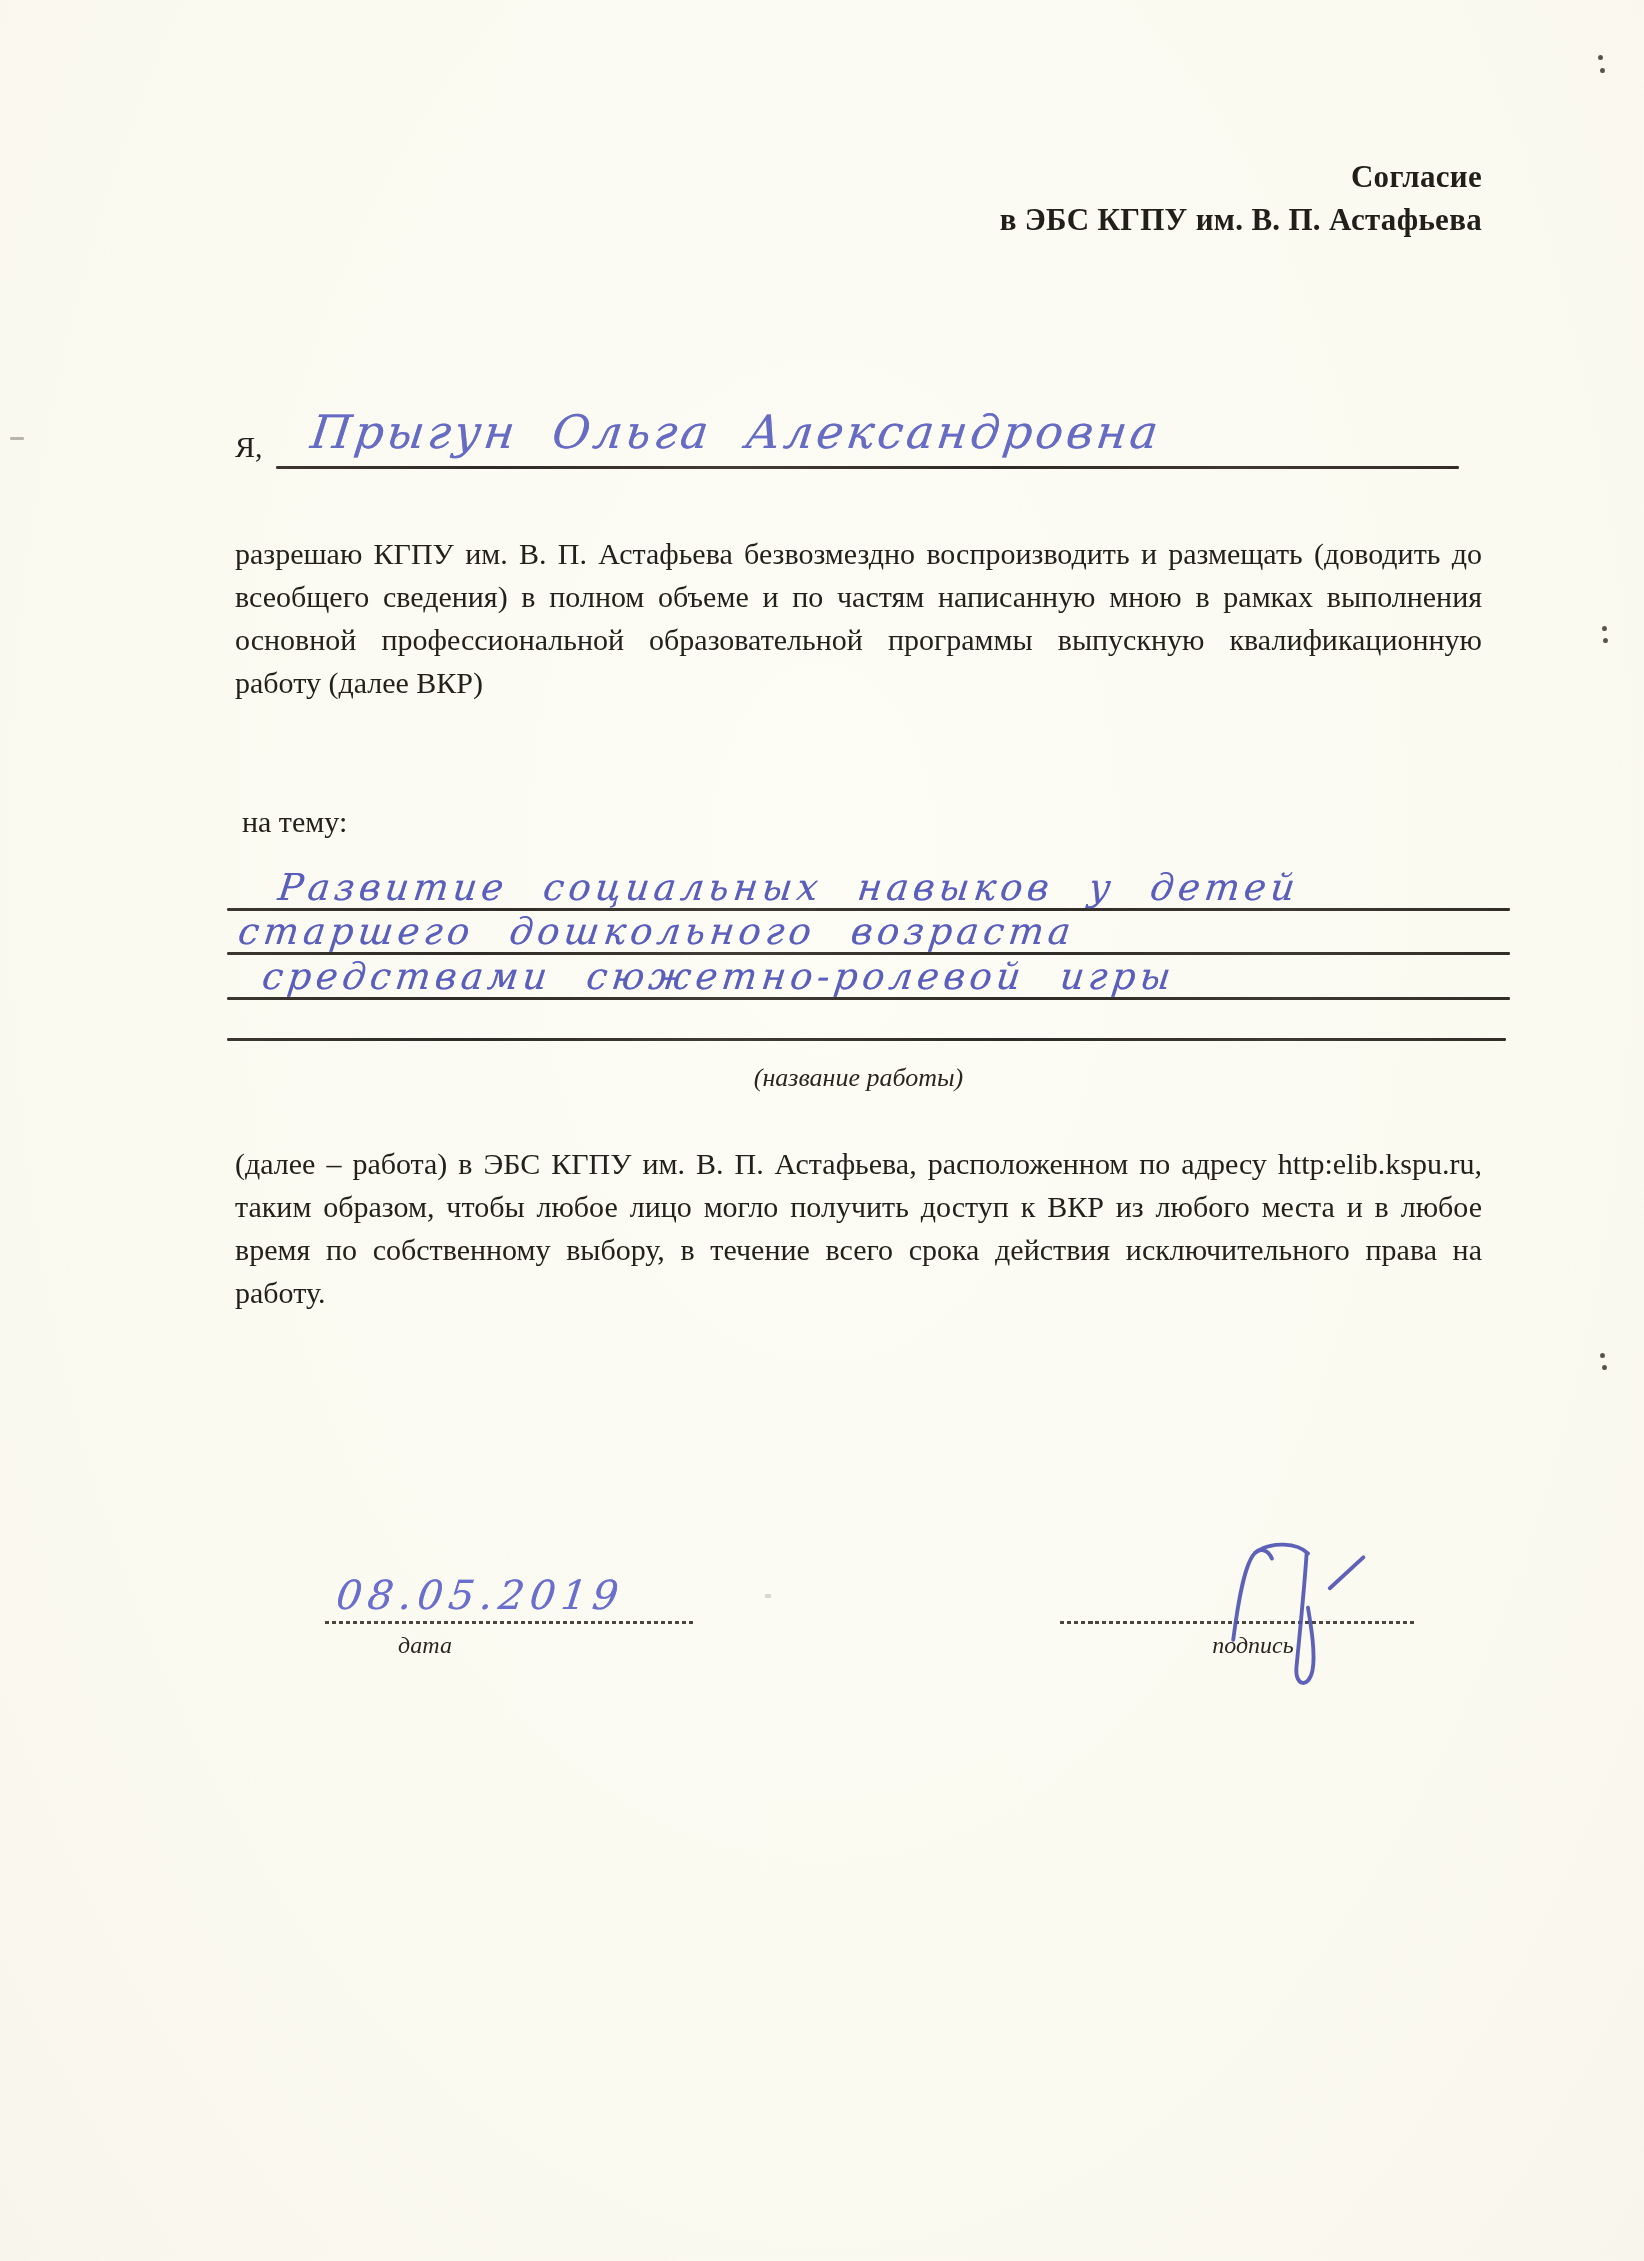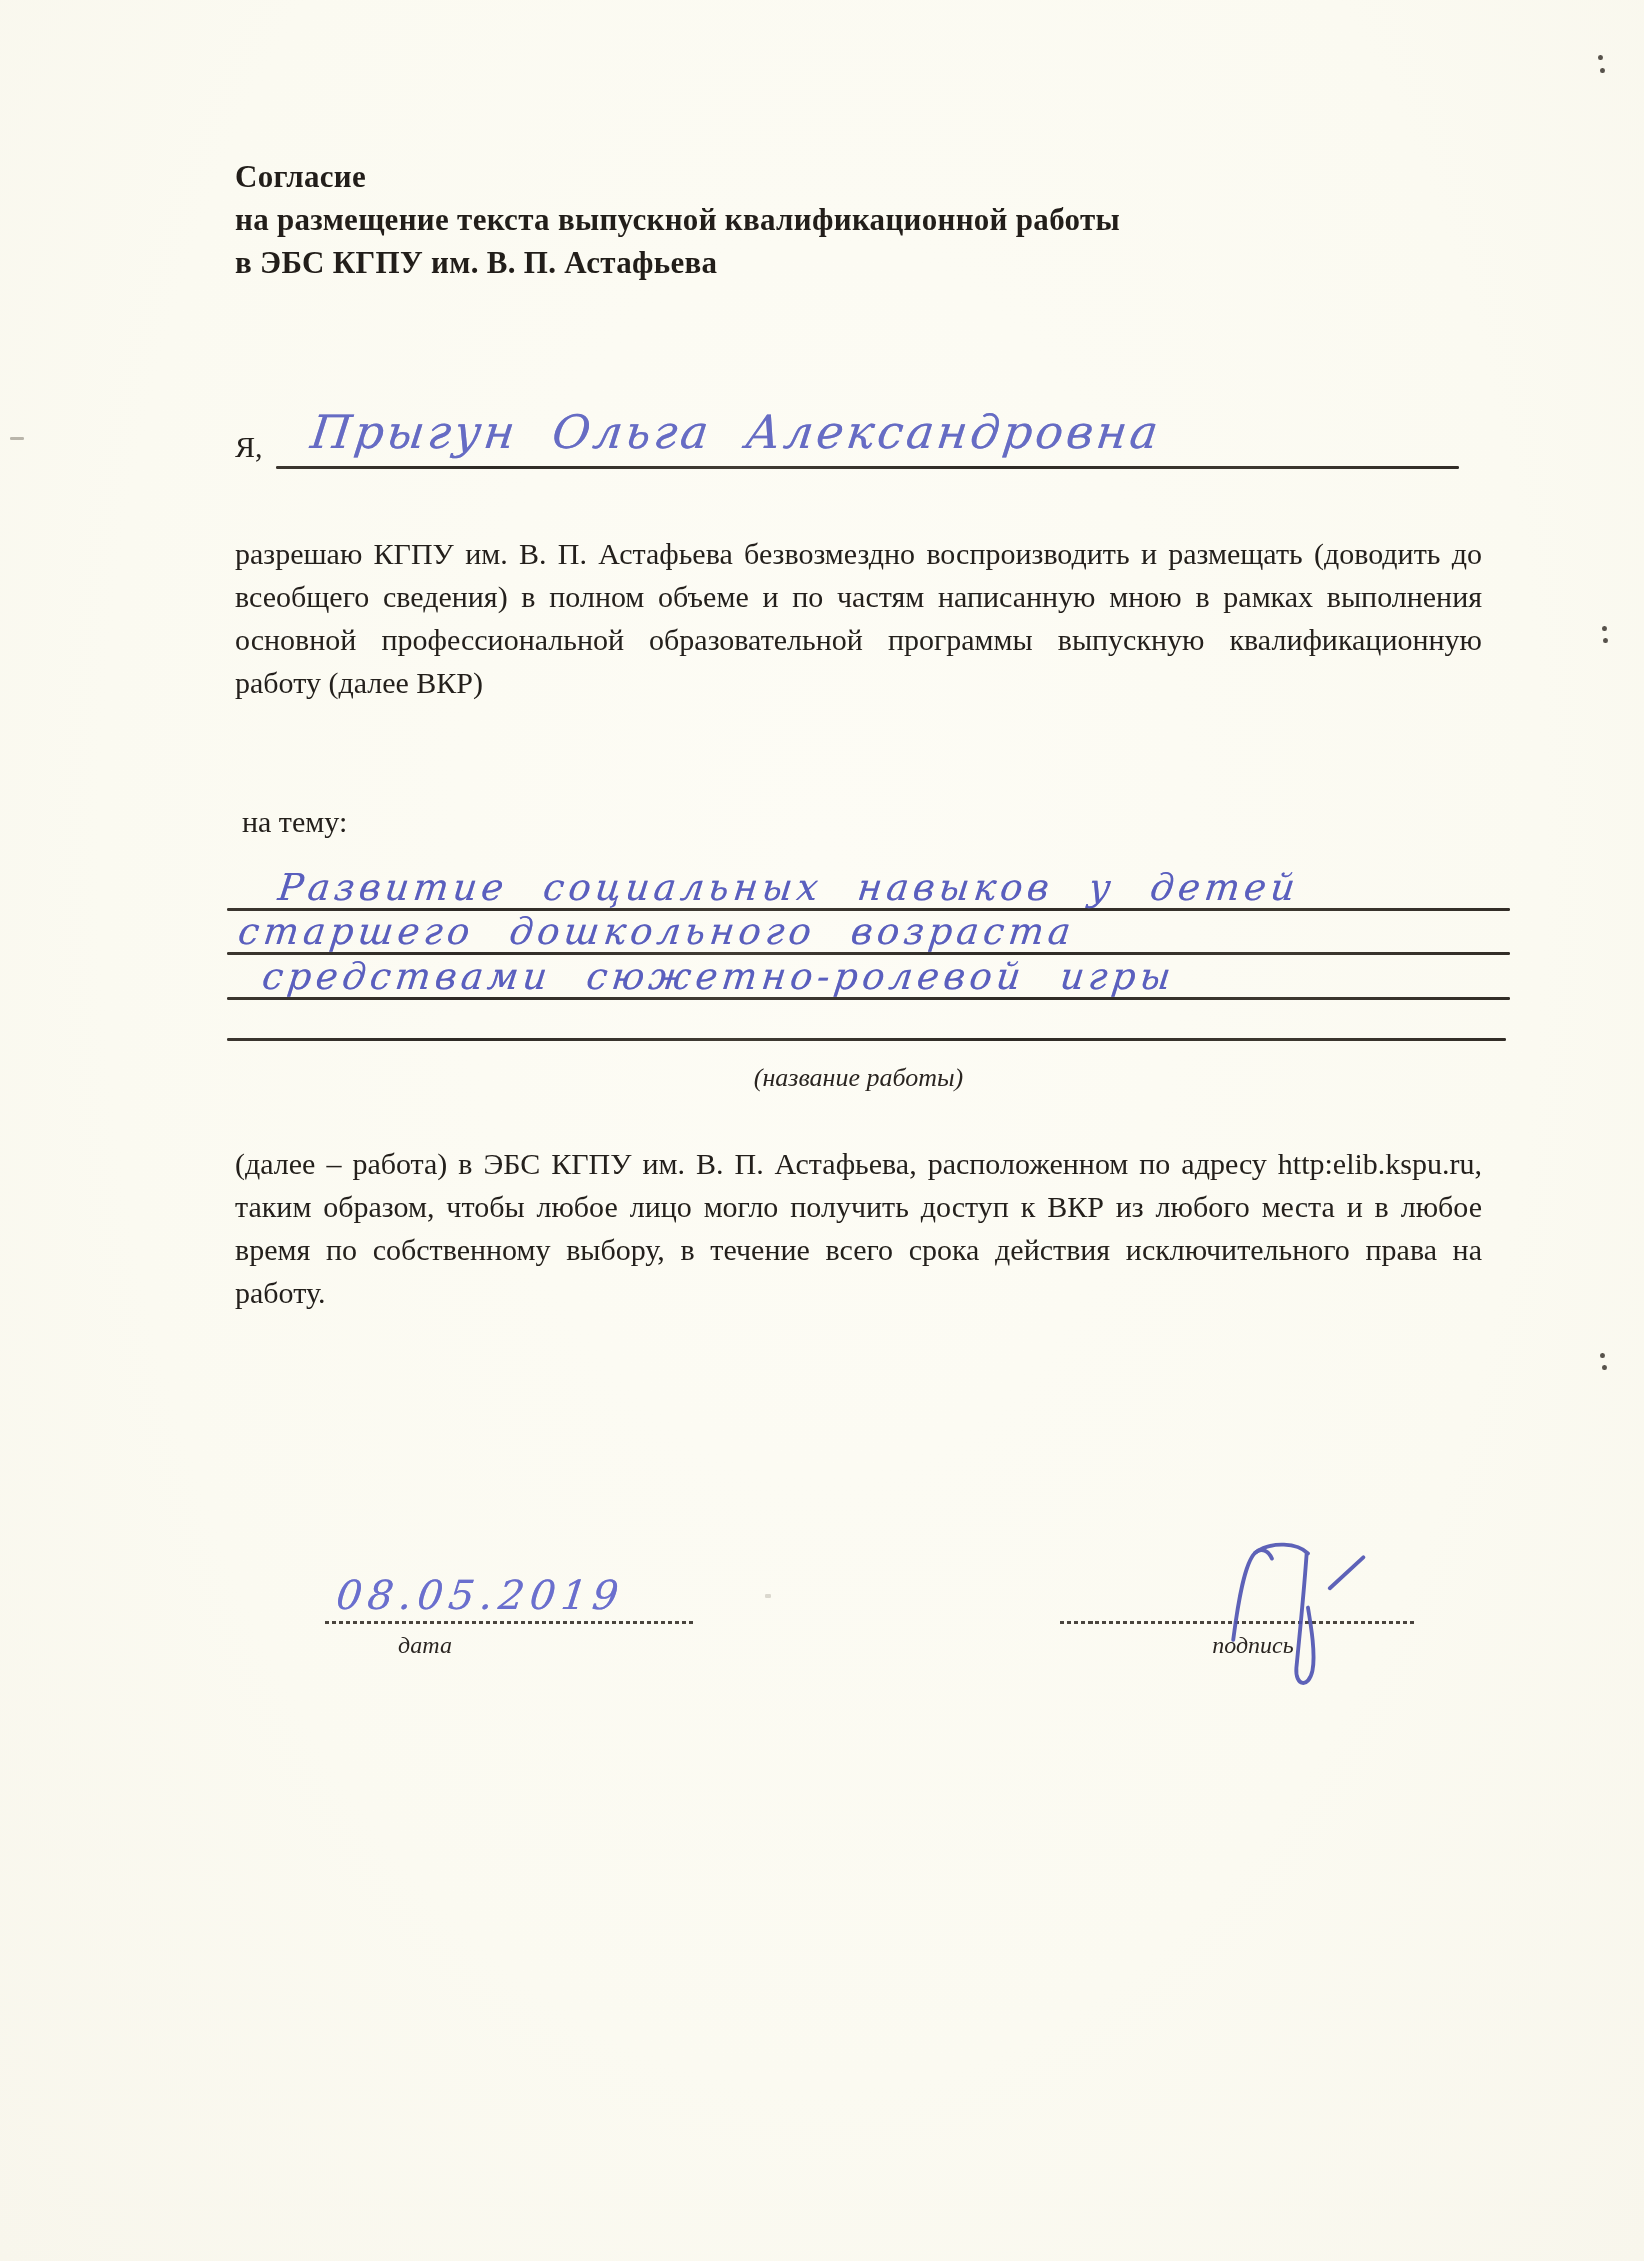--- a/index.html
+++ b/index.html
@@ -18,21 +18,21 @@
     font-family: "Liberation Serif", "DejaVu Serif", serif;
     overflow: hidden;
   }
 
   
   .title-block {
     position: absolute;
     left: 235px;
     top: 155px;
     width: 1247px;
-    text-align: left;
+    text-align: right;
     font-weight: bold;
     font-size: 31px;
     line-height: 43px;
     letter-spacing: 0.3px;
   }
   .body-par {
     position: absolute;
     left: 235px;
     width: 1247px;
     font-size: 30px;
@@ -99,21 +99,20 @@
     border-radius: 1.3px;
   }
 </style>
 </head>
 <body>
 
 <div class="scan-page">
 
   <div class="title-block">
     <div>Согласие</div>
-    <div>на размещение текста выпускной квалификационной работы</div>
     <div>в ЭБС КГПУ им. В. П. Астафьева</div>
   </div>
 
   <span class="inline-label" style="left:235px; top:430px;">Я,</span>
   <div class="solid-line" style="left:276px; top:466px; width:1183px;"></div>
   <span class="pen pen-name" style="left:308px; top:405px;">Прыгун Ольга Александровна</span>
 
   <div class="body-par" style="top:532px;">разрешаю КГПУ им. В. П. Астафьева безвозмездно воспроизводить и размещать (доводить до всеобщего сведения) в полном объеме и по частям написанную мною в рамках выполнения основной профессиональной образовательной программы выпускную квалификационную работу (далее ВКР)</div>
 
   <span class="inline-label" style="left:235px; top:805px;margin-left:7px;">на тему:</span>

